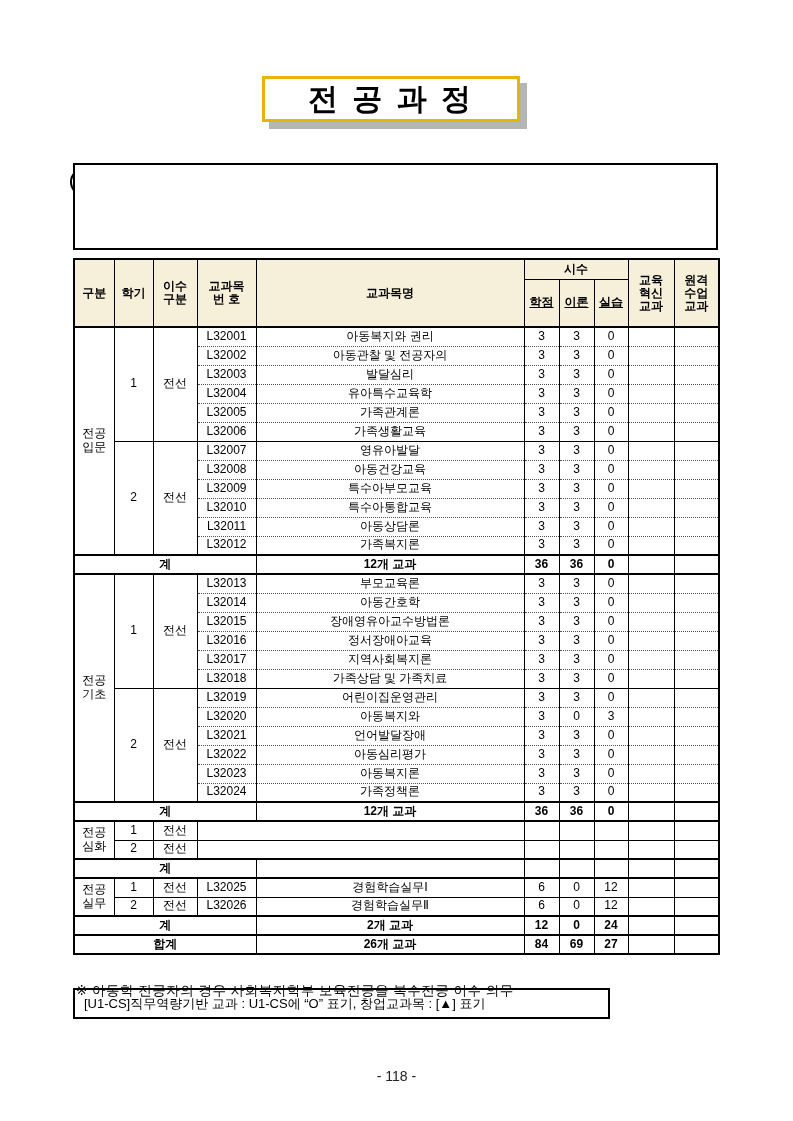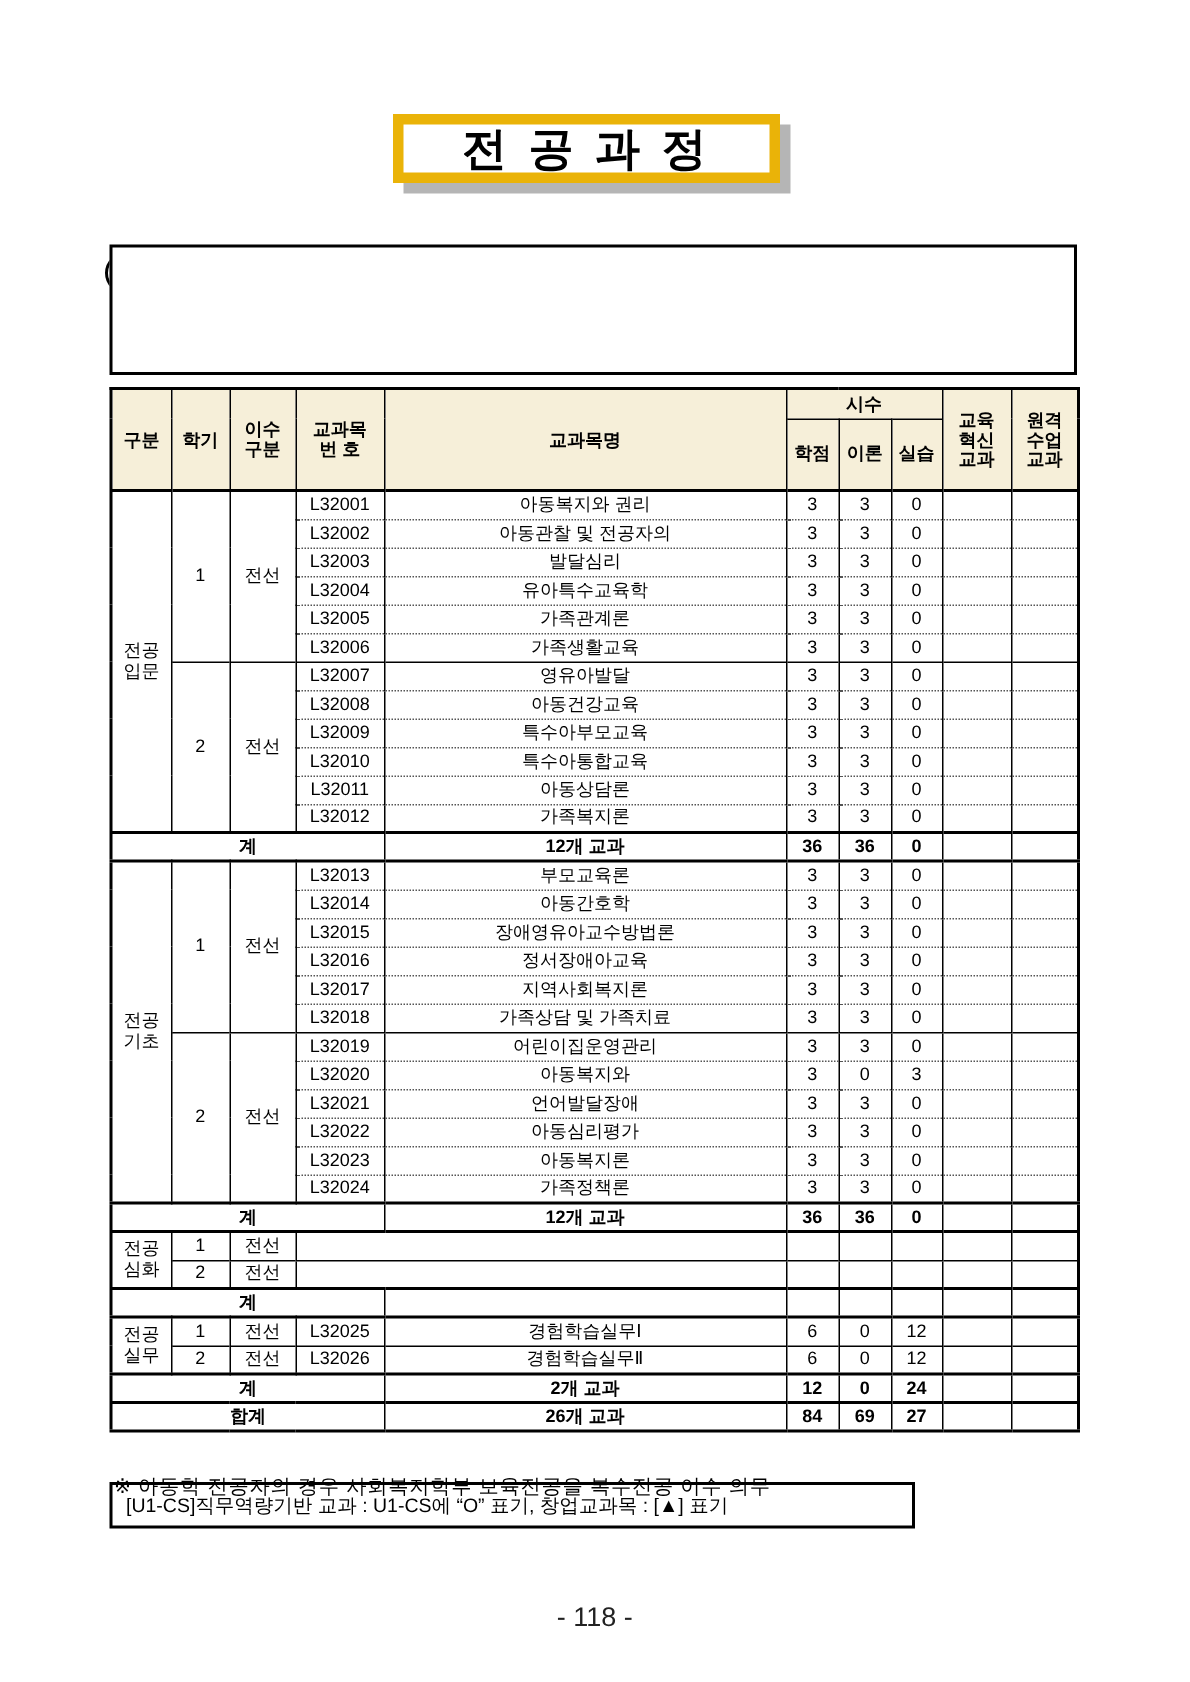--- a/index.html
+++ b/index.html
@@ -5,21 +5,21 @@
   * { box-sizing: border-box; }
   html,body { margin:0; padding:0; }
   body {
     width:793px; height:1121px; background:#ffffff; position:relative;
     font-family:"Liberation Sans","DejaVu Sans",sans-serif; color:#000;
   }
 
   
   .title-box {
     position:absolute; left:262px; top:76px; width:258px; height:46px;
-    background:#fff; border:7px solid #eab308; box-shadow:7px 7px 0 #b5b5b5;
+    background:#fff; border:3px solid #eab308; box-shadow:7px 7px 0 #b5b5b5;
     display:flex; align-items:center; justify-content:center;
     font-size:30px; font-weight:bold; letter-spacing:3px;
   }
 
   
   .major-badge {
     position:absolute; left:70px; top:133px; width:228px; height:28px;
     background:#fff; border:2.5px solid #000; border-radius:15px;
     box-shadow:4px 5px 0 #bdbdbd;
     display:flex; align-items:center; justify-content:center;
@@ -51,21 +51,21 @@
     border-left:1px solid #000; border-right:1px solid #000;
     border-top:1px solid #000; border-bottom:none;
     padding:0; text-align:center; vertical-align:middle;
     font-size:12px; line-height:1.15; overflow:hidden;
   }
   table.main thead th {
     background:var(--cream); font-weight:bold; white-space:pre-line;
     line-height:13px;
   }
   table.main thead tr.h1 th { height:20px; }
-  table.main thead tr.h2 th { height:48px; }
+  table.main thead tr.h2 th { height:48px;text-decoration:underline; }
   table.main tbody td { height:19px; background:#fff; }
   table.main td.gubun, table.main th.pre { white-space:pre-line; }
   tr.first-body td { border-top:2px solid #000; }
   tr.dot td { border-top:1px dotted #555; }
   tr.total td {
     border-top:2px solid #000; border-bottom:2px solid #000;
     background:var(--cream); font-weight:bold; height:20px;
   }
 
   
@@ -73,21 +73,21 @@
     position:absolute; left:73px; top:988px; width:537px; height:31px;
     border:2px solid #000; background:#fff;
     display:flex; align-items:center; padding-left:9px; font-size:13px;
   }
   .note-line {
     position:absolute; left:76px; top:982px; width:645px;
     font-size:13.5px; letter-spacing:0.5px;
   }
   .page-number {
     position:absolute; left:0; top:1068px; width:793px;
-    text-align:center; font-size:18px; color:#222;
+    text-align:center; font-size:14px; color:#222;
   }
 </style>
 </head>
 <body>
 
 <div class="title-box">
   <span>전 공 과 정</span>
 </div>
 
 <div class="major-badge">

